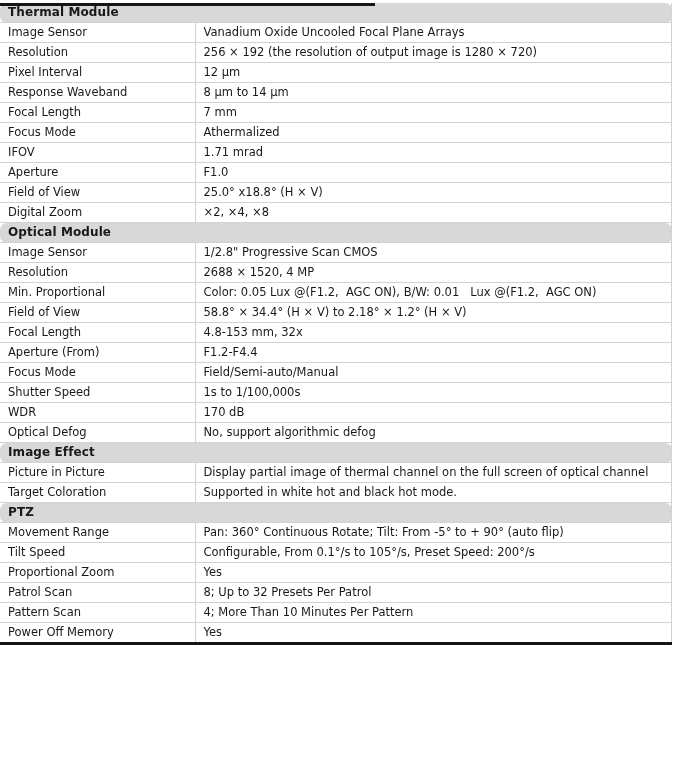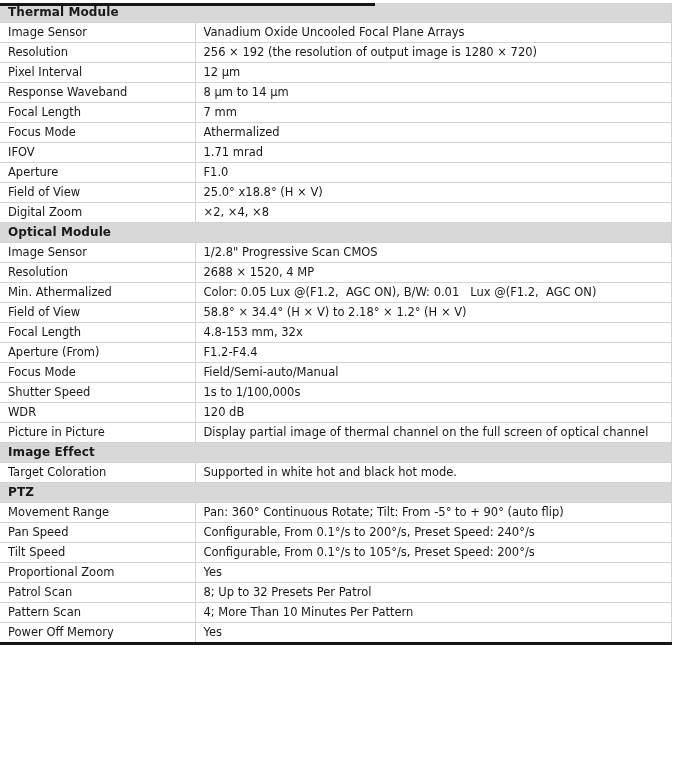--- a/index.html
+++ b/index.html
@@ -53,20 +53,21 @@
   }
   td.param {
     border-right: 1.5px solid var(--row-border);
     margin-left: 40px;
   }
   td.section-title {
     background: var(--header-bg);
     font-weight: 700;
     font-size: 12px;
     letter-spacing: 0.1px;
+    border-radius: 7px;
   }
 </style>
 </head>
 <body>
 
 <div class="page">
   <div class="top-border-fragment"></div>
   <table class="spec-table">
     <colgroup>
       <col class="c1">
@@ -121,21 +122,21 @@
         </tr>
         <tr>
           <td class="param">Image Sensor</td>
           <td class="value">1/2.8" Progressive Scan CMOS</td>
         </tr>
         <tr>
           <td class="param">Resolution</td>
           <td class="value">2688 × 1520, 4 MP</td>
         </tr>
         <tr>
-          <td class="param">Min. Athermalized</td>
+          <td class="param">Min. Proportional</td>
           <td class="value">Color: 0.05 Lux @(F1.2,  AGC ON), B/W: 0.01   Lux @(F1.2,  AGC ON)</td>
         </tr>
         <tr>
           <td class="param">Field of View</td>
           <td class="value">58.8° × 34.4° (H × V) to 2.18° × 1.2° (H × V)</td>
         </tr>
         <tr>
           <td class="param">Focal Length</td>
           <td class="value">4.8-153 mm, 32x</td>
         </tr>
@@ -146,43 +147,43 @@
         <tr>
           <td class="param">Focus Mode</td>
           <td class="value">Field/Semi-auto/Manual</td>
         </tr>
         <tr>
           <td class="param">Shutter Speed</td>
           <td class="value">1s to 1/100,000s</td>
         </tr>
         <tr>
           <td class="param">WDR</td>
-          <td class="value">120 dB</td>
+          <td class="value">170 dB</td>
+        </tr>
+        <tr>
+          <td class="param">Optical Defog</td>
+          <td class="value">No, support algorithmic defog</td>
+        </tr>
+        <tr>
+          <td colspan="2" class="section-title">Image Effect</td>
         </tr>
         <tr>
           <td class="param">Picture in Picture</td>
           <td class="value">Display partial image of thermal channel on the full screen of optical channel</td>
         </tr>
         <tr>
-          <td colspan="2" class="section-title">Image Effect</td>
-        </tr>
-        <tr>
           <td class="param">Target Coloration</td>
           <td class="value">Supported in white hot and black hot mode.</td>
         </tr>
         <tr>
           <td colspan="2" class="section-title">PTZ</td>
         </tr>
         <tr>
           <td class="param">Movement Range</td>
           <td class="value">Pan: 360° Continuous Rotate; Tilt: From -5° to + 90° (auto flip)</td>
-        </tr>
-        <tr>
-          <td class="param">Pan Speed</td>
-          <td class="value">Configurable, From 0.1°/s to 200°/s, Preset Speed: 240°/s</td>
         </tr>
         <tr>
           <td class="param">Tilt Speed</td>
           <td class="value">Configurable, From 0.1°/s to 105°/s, Preset Speed: 200°/s</td>
         </tr>
         <tr>
           <td class="param">Proportional Zoom</td>
           <td class="value">Yes</td>
         </tr>
         <tr>

